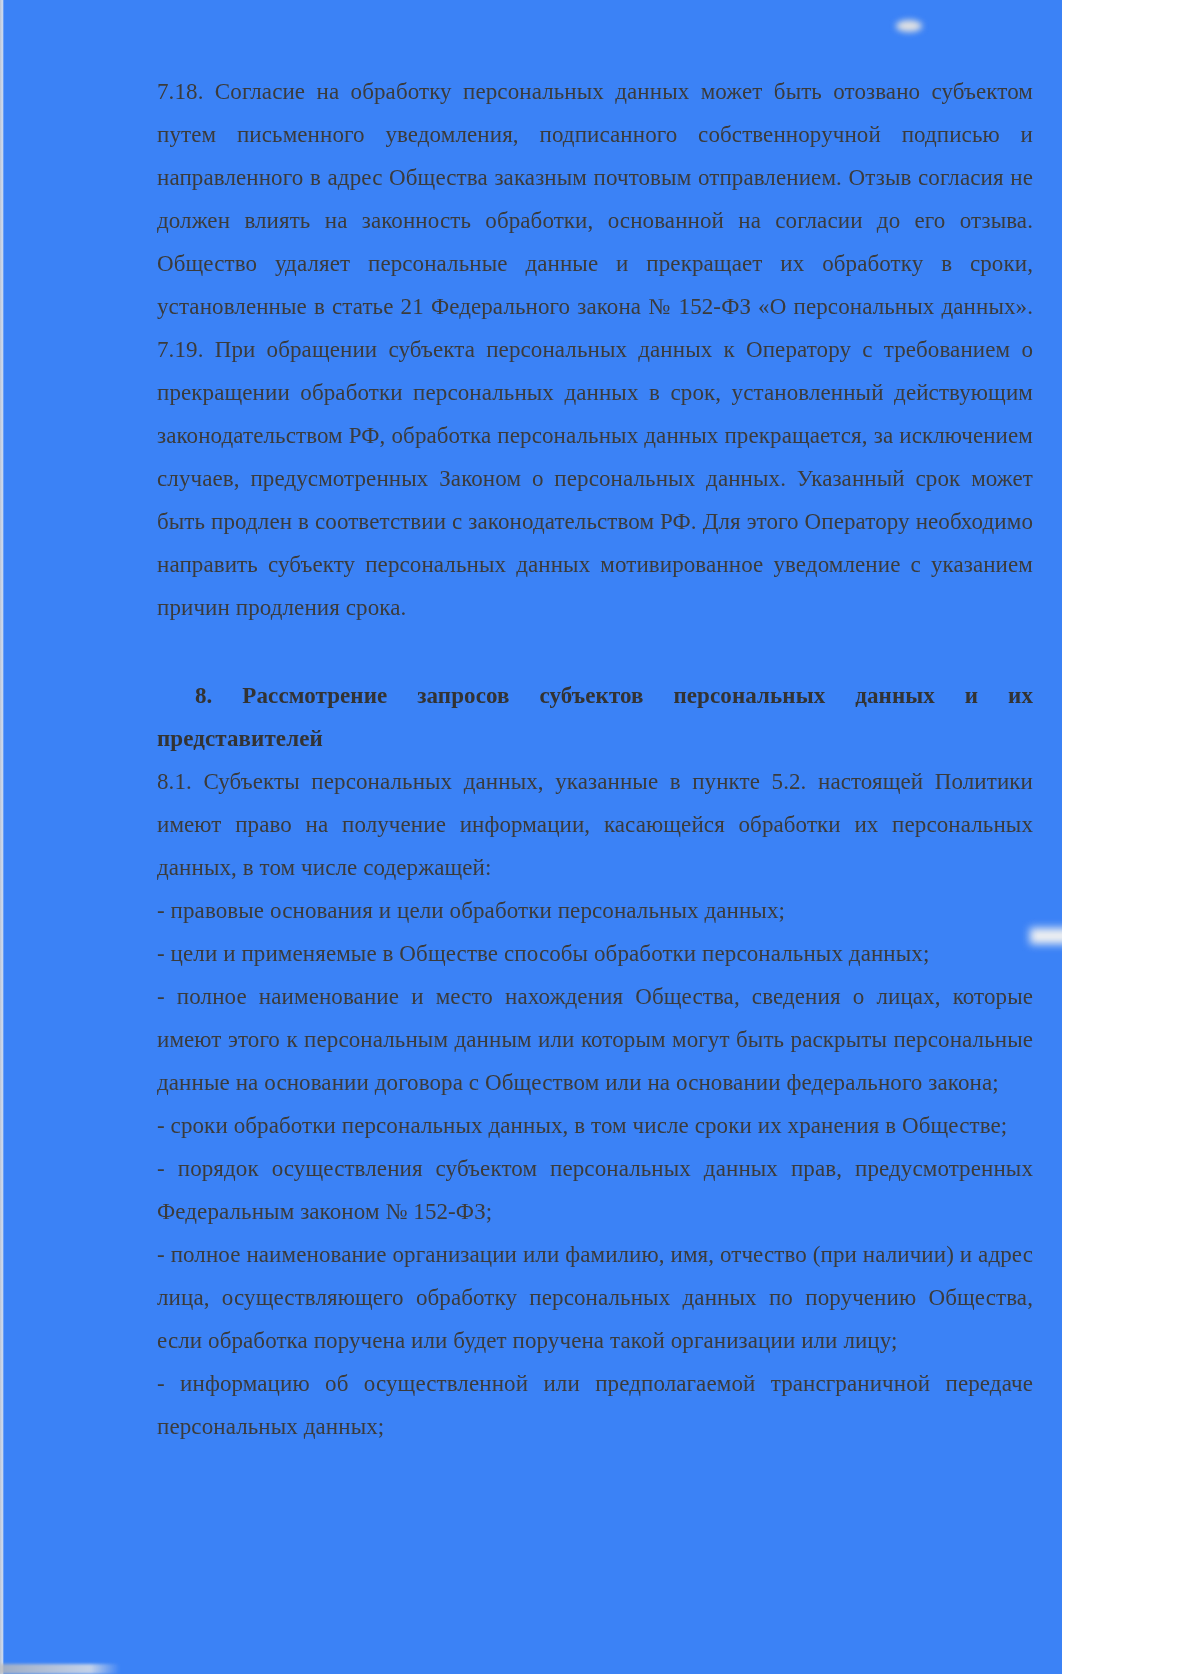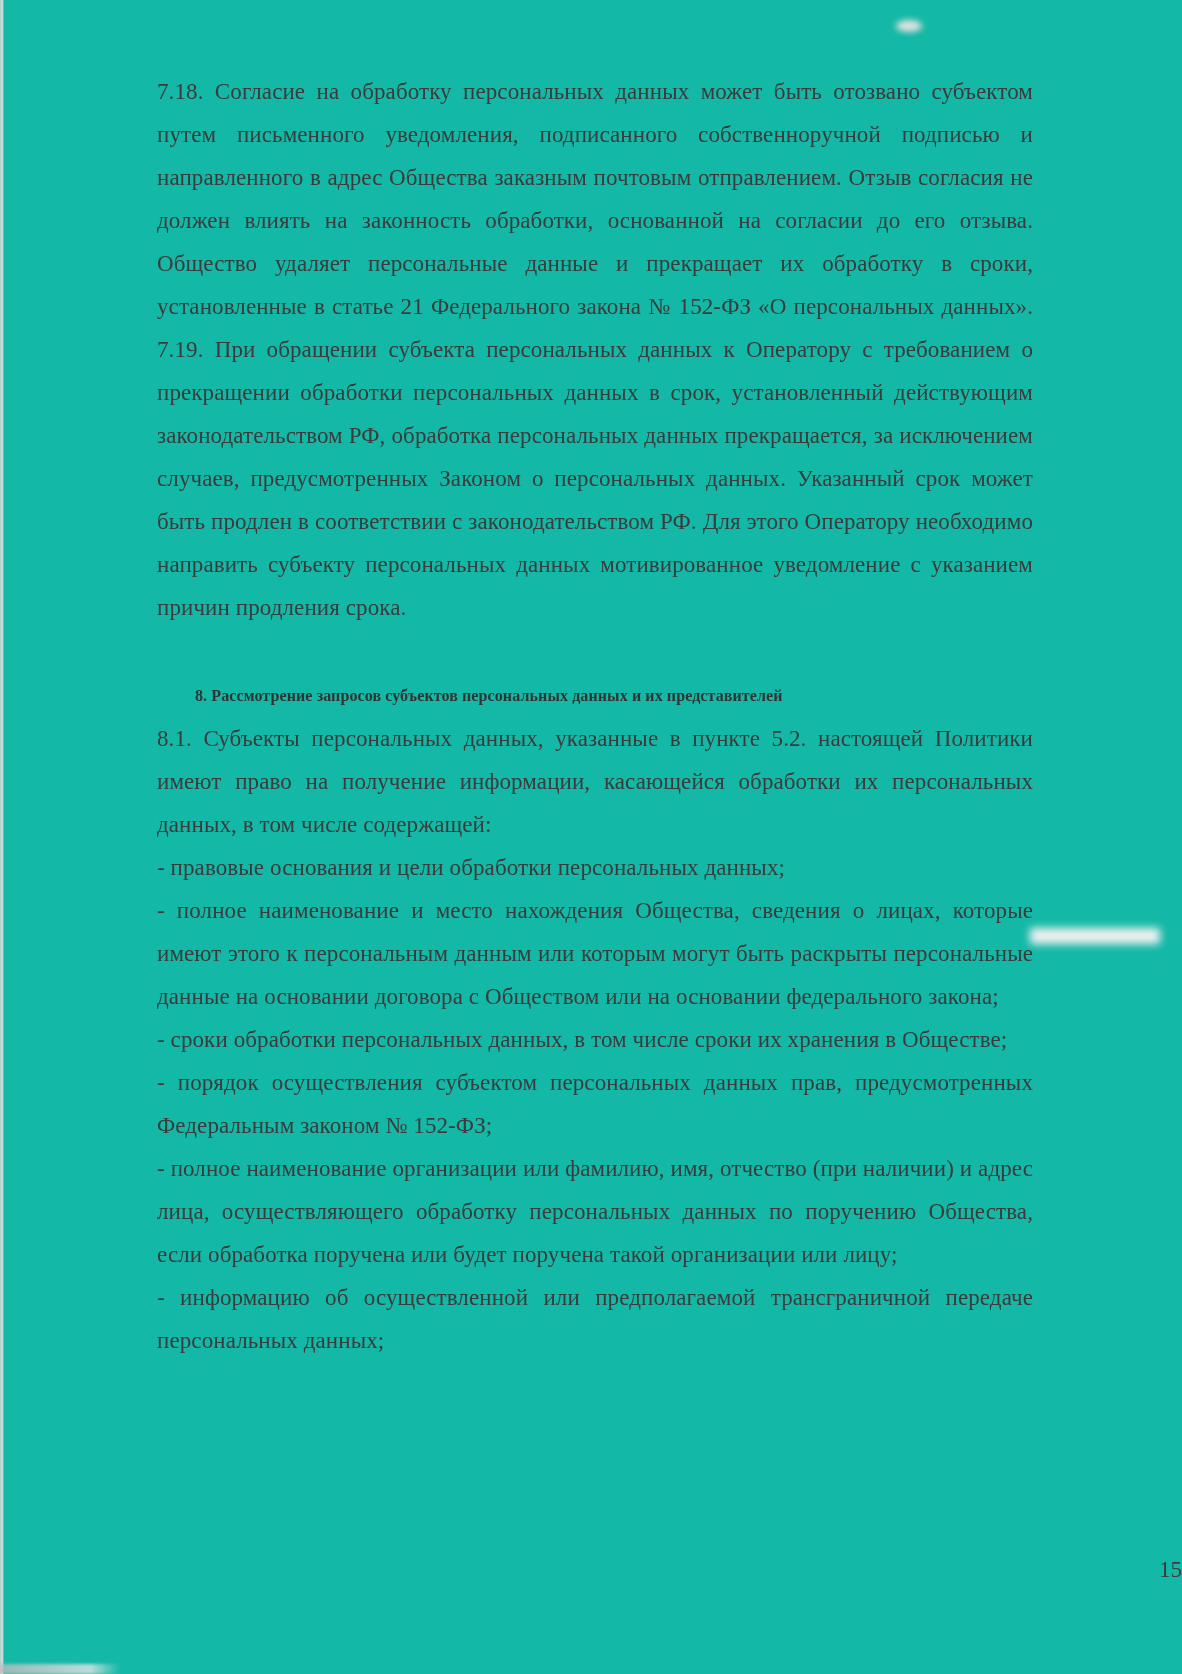--- a/index.html
+++ b/index.html
@@ -2,23 +2,23 @@
 <html lang="ru"><head>
 <meta charset="utf-8">
 <style>
   html, body {
     margin: 0;
     padding: 0;
     background: #ffffff;
   }
   .scan-page {
     position: relative;
-    width: 1182px;
+    width: 1062px;
     height: 1674px;
-    background: #14b8a6;
+    background: #3b82f6;
     overflow: hidden;
     font-family: "Liberation Serif", "DejaVu Serif", serif;
     color: #3b3b3b;
   }
   
   .edge-left {
     position: absolute;
     left: 0; top: 0;
     width: 4px; height: 1674px;
     background: linear-gradient(to right, #cfcfcf, #ececec 60%, rgba(255,255,255,0));
@@ -60,21 +60,21 @@
   }
   .para {
     margin: 0;
     text-align: justify;
   }
   .para.justify-last {
     text-align-last: justify;
   }
   .section-heading {
     margin: 45px 0 0 0;
-    font-size: 16px;
+    font-size: 23px;
     line-height: 43px;
     font-weight: bold;
     text-indent: 38px;
     text-align: justify;
     color: #333333;
   }
   .page-number {
     position: absolute;
     left: 0;
     top: 1548px;
@@ -99,20 +99,21 @@
 
     <p class="para justify-last">7.18. Согласие на обработку персональных данных может быть отозвано субъектом путем письменного уведомления, подписанного собственноручной подписью и направленного в адрес Общества заказным почтовым отправлением. Отзыв согласия не должен влиять на законность обработки, основанной на согласии до его отзыва. Общество удаляет персональные данные и прекращает их обработку в сроки, установленные в статье 21 Федерального закона № 152-ФЗ «О персональных данных».</p>
 
     <p class="para">7.19. При обращении субъекта персональных данных к Оператору с требованием о прекращении обработки персональных данных в срок, установленный действующим законодательством РФ, обработка персональных данных прекращается, за исключением случаев, предусмотренных Законом о персональных данных. Указанный срок может быть продлен в соответствии с законодательством РФ. Для этого Оператору необходимо направить субъекту персональных данных мотивированное уведомление с указанием причин продления срока.</p>
 
     <h2 class="section-heading">8. Рассмотрение запросов субъектов персональных данных и их представителей</h2>
 
     <p class="para">8.1. Субъекты персональных данных, указанные в пункте 5.2. настоящей Политики имеют право на получение информации, касающейся обработки их персональных данных, в том числе содержащей:</p>
 
     <p class="para">- правовые основания и цели обработки персональных данных;</p>
+    <p class="para">- цели и применяемые в Обществе способы обработки персональных данных;</p>
     <p class="para">- полное наименование и место нахождения Общества, сведения о лицах, которые имеют этого к персональным данным или которым могут быть раскрыты персональные данные на основании договора с Обществом или на основании федерального закона;</p>
     <p class="para">- сроки обработки персональных данных, в том числе сроки их хранения в Обществе;</p>
     <p class="para">- порядок осуществления субъектом персональных данных прав, предусмотренных Федеральным законом № 152-ФЗ;</p>
     <p class="para">- полное наименование организации или фамилию, имя, отчество (при наличии) и адрес лица, осуществляющего обработку персональных данных по поручению Общества, если обработка поручена или будет поручена такой организации или лицу;</p>
     <p class="para">- информацию об осуществленной или предполагаемой трансграничной передаче персональных данных;</p>
 
   </div>
 
   <div class="page-number">15</div>
 

